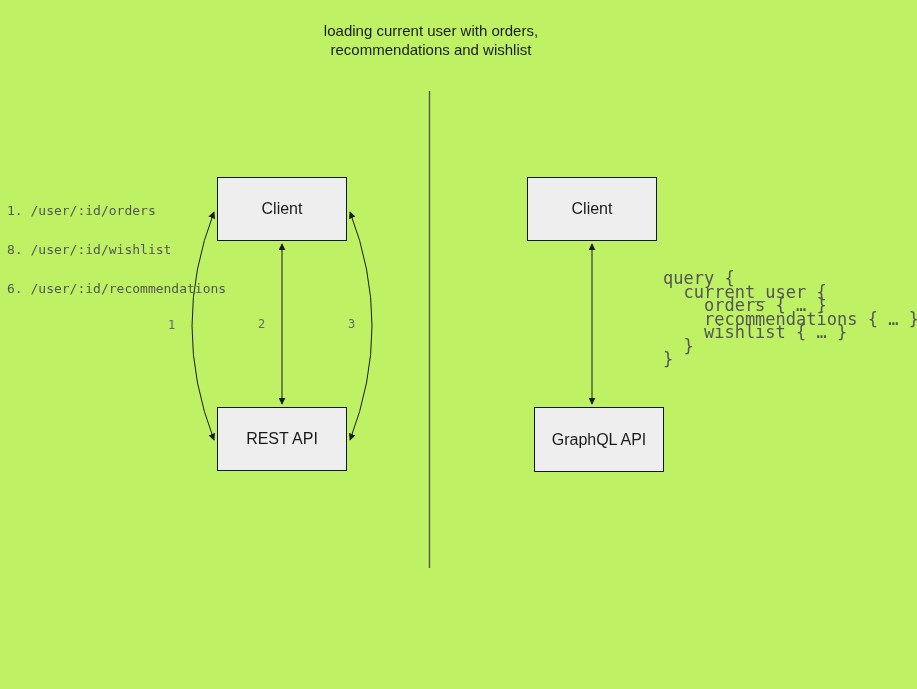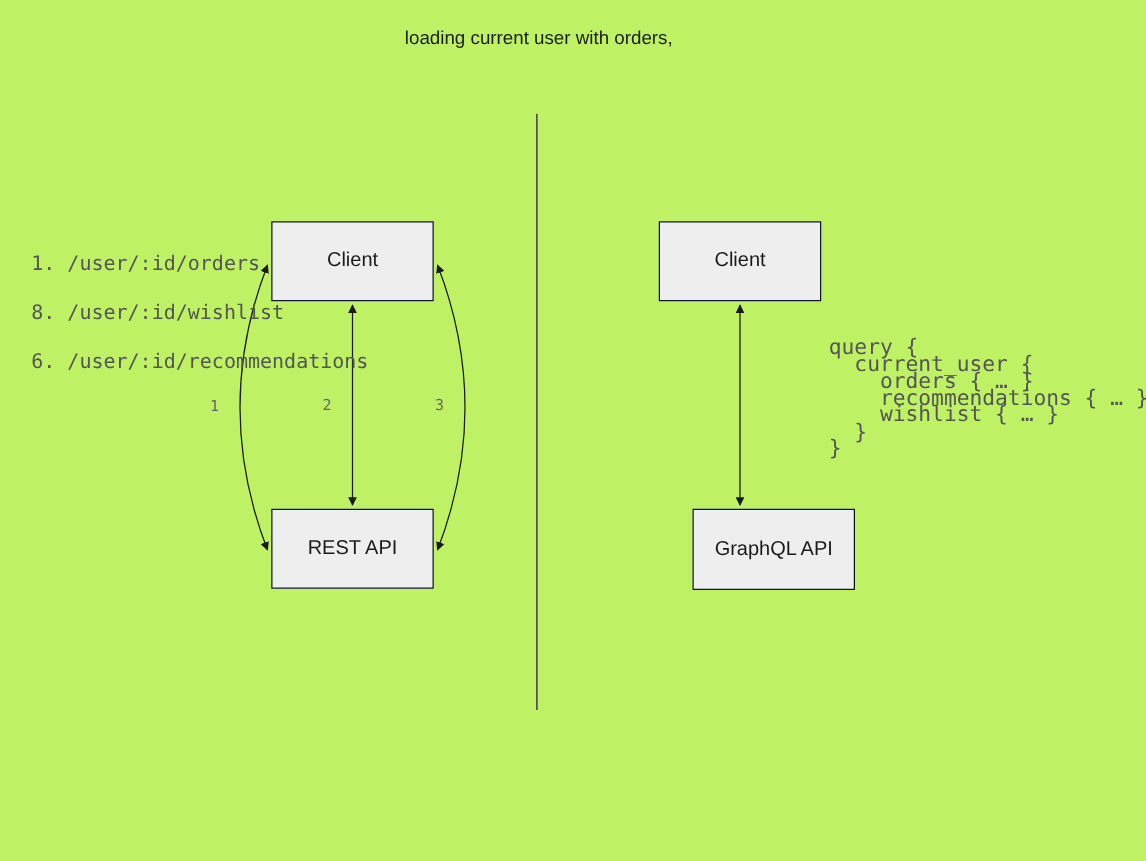--- a/index.html
+++ b/index.html
@@ -22,45 +22,45 @@
     color: #1c1c1c;
     white-space: nowrap;
   }
   .overlay {
     position: absolute;
     left: 0; top: 0;
     width: 917px; height: 689px;
   }
   .endpoints {
     position: absolute;
-    left: 25px;
+    left: 7px;
     top: 178px;
     font-family: "DejaVu Sans Mono", monospace;
-    font-size: 16px;
+    font-size: 13px;
     line-height: 13px;
     color: #555555;
     white-space: pre;
   }
   .box {
     position: absolute;
     width: 130px;
     height: 64px;
     background: #eeeeee;
     border: 1px solid #0f172a;
     box-sizing: border-box;
     display: flex;
     align-items: center;
     justify-content: center;
     font-size: 16px;
     color: #1a1a1a;
   }
   .box-client-left  { left: 217px; top: 177px; }
   .box-rest         { left: 217px; top: 407px; height: 64px; }
   .box-client-right { left: 527px; top: 177px; }
-  .box-graphql      { left: 554px; top: 407px; height: 65px; }
+  .box-graphql      { left: 534px; top: 407px; height: 65px; }
   .arrow-label {
     position: absolute;
     font-family: "DejaVu Sans Mono", monospace;
     font-size: 12px;
     color: #666666;
   }
   .arrow-label-1 { left: 168px; top: 318px; }
   .arrow-label-2 { left: 258px; top: 317px; }
   .arrow-label-3 { left: 348px; top: 317px; }
   .query {
@@ -75,20 +75,21 @@
     white-space: pre;
   }
 </style>
 </head>
 <body>
 
 <div class="canvas">
 
   <div class="title">
     <div>loading current user with orders,</div>
+    <div>recommendations and wishlist</div>
   </div>
 
   <svg class="overlay" viewBox="0 0 917 689" xmlns="http://www.w3.org/2000/svg">
     <defs>
       <marker id="arrow" viewBox="0 0 10 10" refX="9" refY="5" markerWidth="7" markerHeight="7" orient="auto-start-reverse">
         <path d="M0,0 L10,5 L0,10 z" fill="#1a1a1a"></path>
       </marker>
     </defs>
 
     <line x1="429.5" y1="91" x2="429.5" y2="568" stroke="#555555" stroke-width="1.4"></line>

